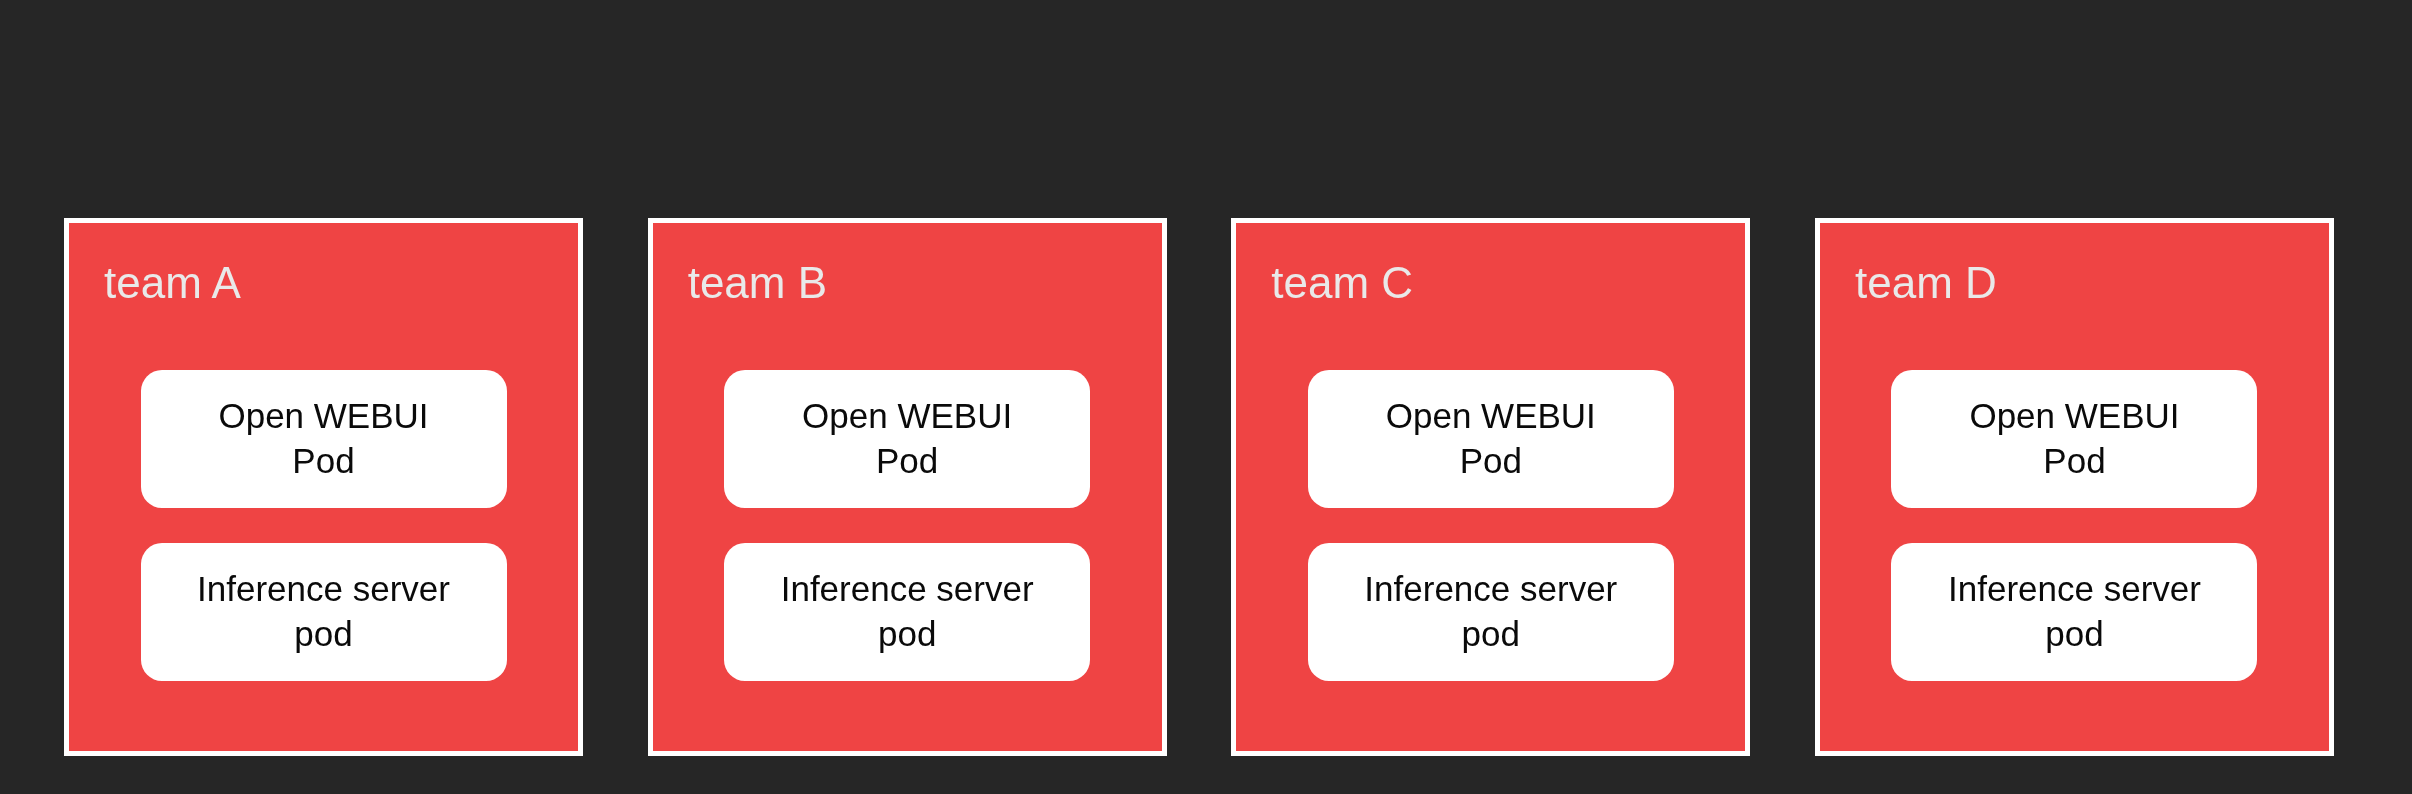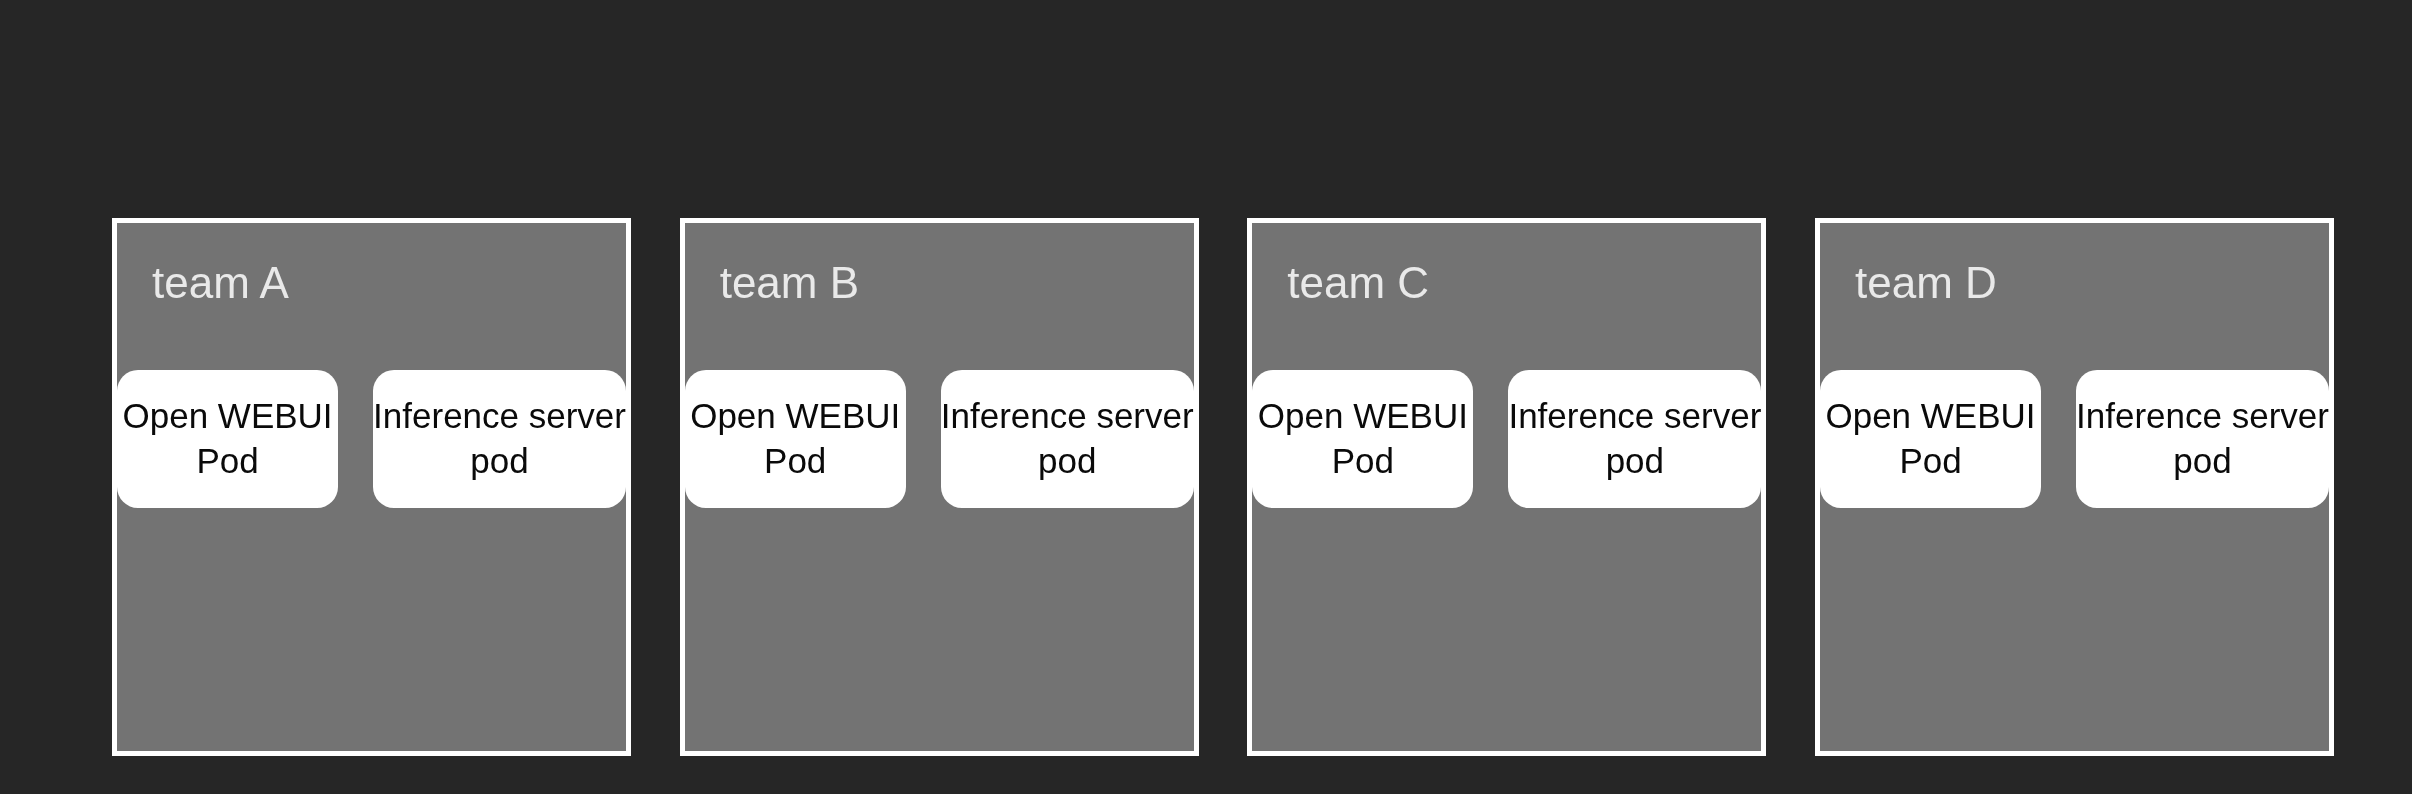--- a/index.html
+++ b/index.html
@@ -42,45 +42,44 @@
     display: flex;
     flex-direction: row;
     justify-content: space-between;
     align-items: stretch;
   }
   .team-box {
     box-sizing: border-box;
     width: 519px;
     height: 538px;
     border: 5px solid #ffffff;
-    background: #737373;
+    background: #ef4444;
     position: relative;
     display: flex;
     flex-direction: column;
     align-items: center;
-    margin-left: 48px;
   }
   .team-label {
     position: absolute;
     left: 35px;
     top: 36px;
     font-size: 44px;
     line-height: 1.1;
     color: #e9e9e9;
     font-weight: 400;
     white-space: nowrap;
   }
   .pod-stack {
     position: absolute;
     left: 0;
     top: 147px;
     width: 100%;
     display: flex;
-    flex-direction: row;
-    align-items: flex-end;
+    flex-direction: column;
+    align-items: center;
     gap: 35px;
   }
   .pod-card {
     box-sizing: border-box;
     width: 366px;
     height: 138px;
     background: #ffffff;
     border-radius: 21px;
     color: #0a0a0a;
     display: flex;

